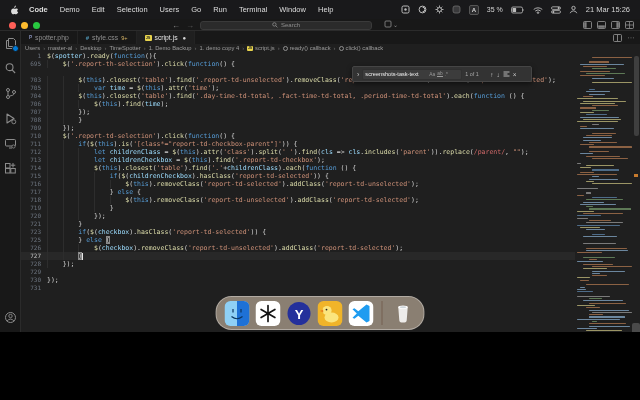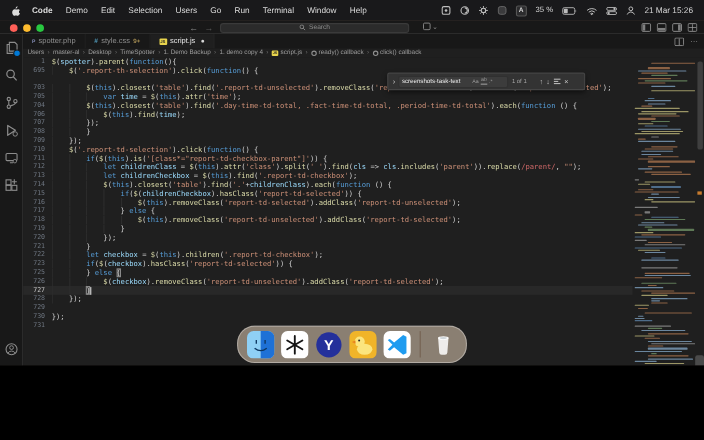--- a/index.html
+++ b/index.html
@@ -375,21 +375,21 @@
             <span class="bc-item">
               <span class="bc-sym"></span>
               <span>click() callback</span>
             </span>
           </div>
 
         <div class="editor">
           <div class="code-lines" id="code-lines">
               <div class="cl">
                 <span class="ln">1</span>
-                <span class="ct"><span class="f">$</span>(<span class="v">spotter</span>).<span class="f">parent</span>(<span class="k">function</span>(){</span>
+                <span class="ct"><span class="f">$</span>(<span class="v">spotter</span>).<span class="f">ready</span>(<span class="k">function</span>(){</span>
               </div>
               <div class="cl">
                 <span class="ln">695</span>
                 <span class="ct"><span class="ig">    </span><span class="f">$</span>(<span class="s">'.report-th-selection'</span>).<span class="f">click</span>(<span class="k">function</span>() {</span>
               </div>
               <div class="cl">
                 <span class="ln"></span>
                 <span class="ct">&nbsp;</span>
               </div>
               <div class="cl">
@@ -460,24 +460,20 @@
                 <span class="ln">719</span>
                 <span class="ct"><span class="ig">    </span><span class="ig">    </span><span class="ig">    </span><span class="ig">    </span>}</span>
               </div>
               <div class="cl">
                 <span class="ln">720</span>
                 <span class="ct"><span class="ig">    </span><span class="ig">    </span><span class="ig">    </span>});</span>
               </div>
               <div class="cl">
                 <span class="ln">721</span>
                 <span class="ct"><span class="ig">    </span><span class="ig">    </span>}</span>
-              </div>
-              <div class="cl">
-                <span class="ln">722</span>
-                <span class="ct"><span class="ig">    </span><span class="ig">    </span><span class="k">let</span> <span class="v">checkbox</span> = <span class="f">$</span>(<span class="k">this</span>).<span class="f">children</span>(<span class="s">'.report-td-checkbox'</span>);</span>
               </div>
               <div class="cl">
                 <span class="ln">723</span>
                 <span class="ct"><span class="ig">    </span><span class="ig">    </span><span class="k">if</span>(<span class="f">$</span>(<span class="v">checkbox</span>).<span class="f">hasClass</span>(<span class="s">'report-td-selected'</span>)) {</span>
               </div>
               <div class="cl">
                 <span class="ln">725</span>
                 <span class="ct"><span class="ig">    </span><span class="ig">    </span>} <span class="k">else</span> <span class="bm">{</span></span>
               </div>
               <div class="cl">

